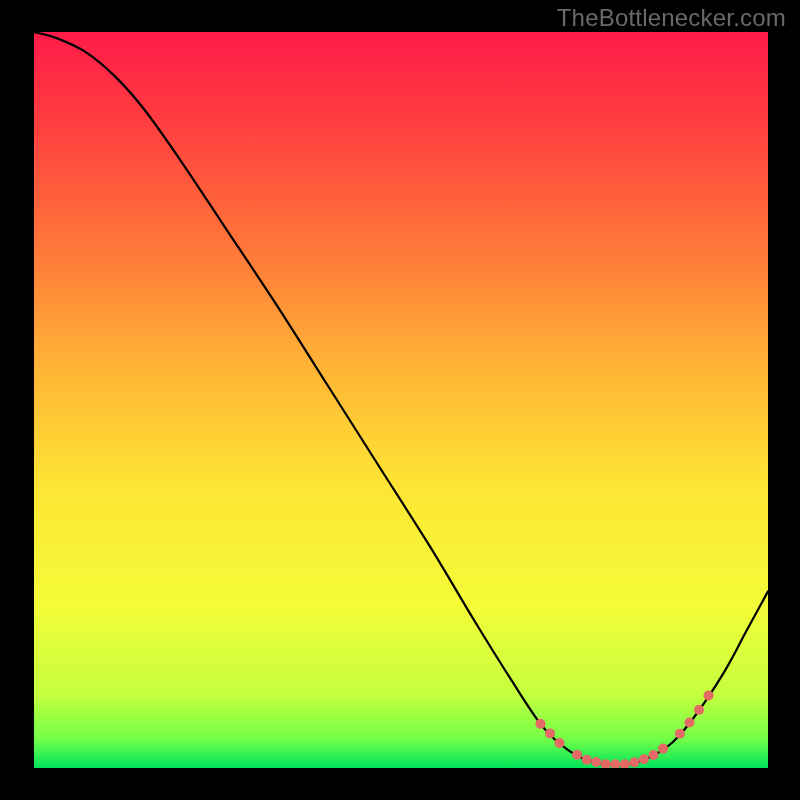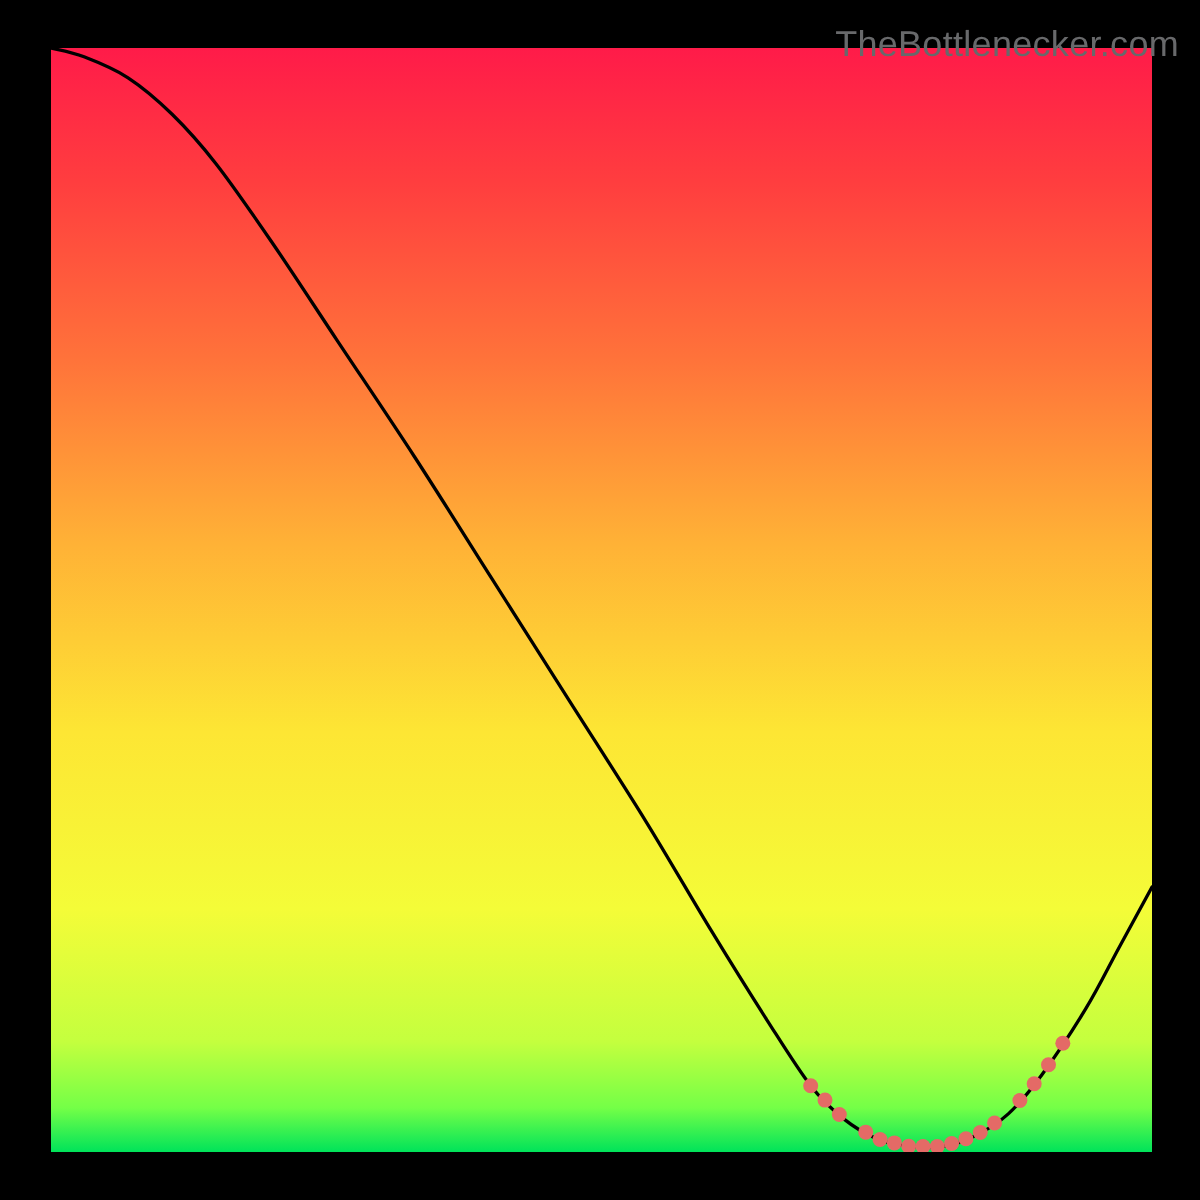--- a/index.html
+++ b/index.html
@@ -11,21 +11,21 @@
     overflow: hidden;
   }
   .chart-container {
     position: relative;
     width: 800px;
     height: 800px;
     background: #000;
   }
   .watermark {
     position: absolute;
-    top: 16px;
+    top: 4px;
     right: 14px;
     font-family: Arial, Helvetica, sans-serif;
     font-size: 24px;
     font-weight: 500;
     color: #68696b;
     z-index: 10;
     letter-spacing: 0.2px;
     margin-left: 11px;
   }
   svg.plot {

